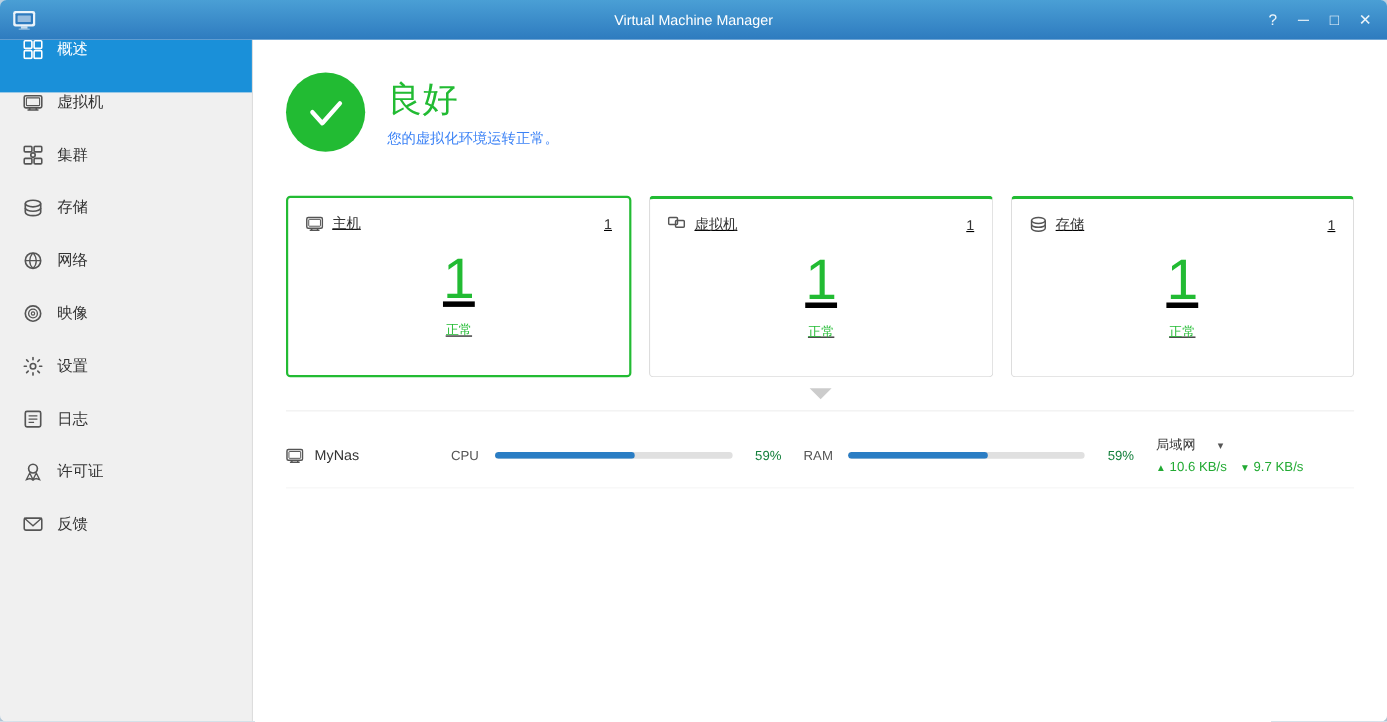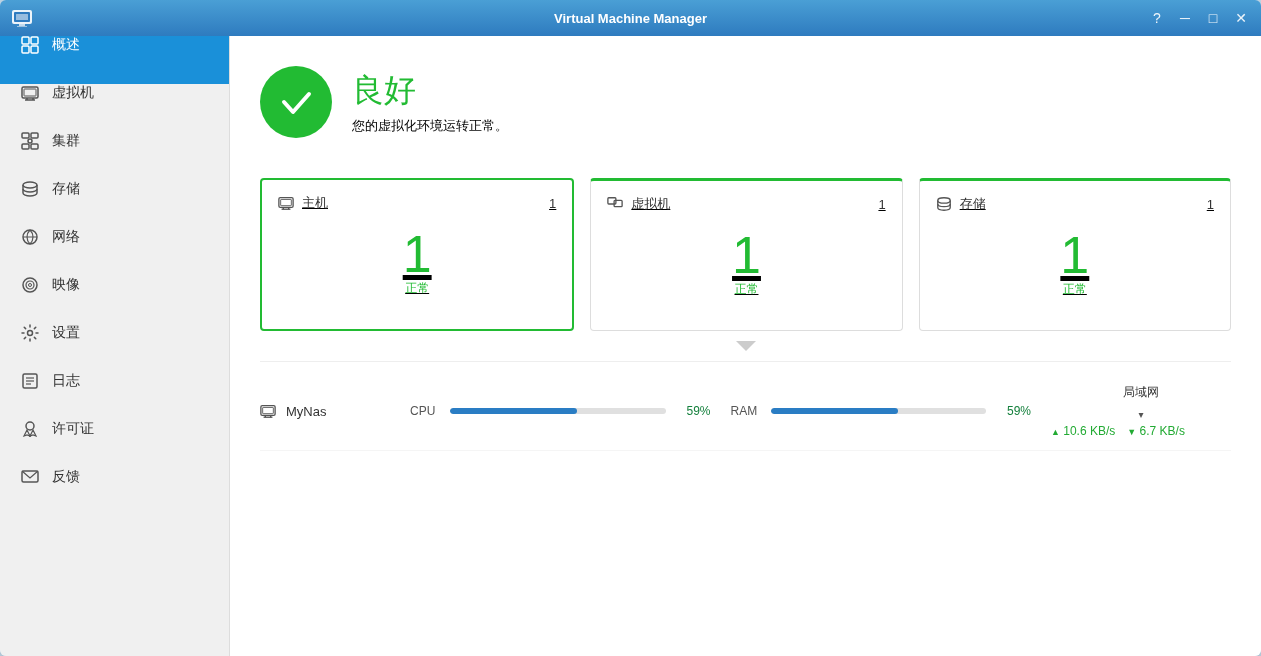--- a/index.html
+++ b/index.html
@@ -26,21 +26,21 @@
       height: 36px;
       display: flex;
       align-items: center;
       justify-content: center;
       position: relative;
       flex-shrink: 0;
     }
     .titlebar-title {
       color: white;
       font-size: 13px;
-      font-weight: bold;
+      font-weight: normal;
     }
     .titlebar-controls {
       position: absolute;
       right: 10px;
       display: flex;
       gap: 8px;
       align-items: center;
     }
     .titlebar-btn {
       color: white;
@@ -129,21 +129,21 @@
       display: flex;
       flex-direction: column;
     }
     .status-title {
       font-size: 32px;
       color: #22bb33;
       font-weight: normal;
     }
     .status-desc {
       font-size: 13px;
-      color: #000000;
+      color: #3b82f6;
       margin-top: 4px;
     }
     .cards-row {
       display: flex;
       gap: 16px;
       margin-bottom: 0;
     }
     .card {
       flex: 1;
       border: 1px solid #ddd;
@@ -176,21 +176,21 @@
     .card-number {
       font-size: 52px;
       color: #22bb33;
       text-align: center;
       line-height: 1;
     }
     .card-status {
       text-align: center;
       font-size: 12px;
       color: #22bb33;
-      margin-top: 0;
+      margin-top: 12px;
     }
     .divider-area {
       display: flex;
       justify-content: center;
       margin: 10px 0;
     }
     .divider-triangle {
       width: 0;
       height: 0;
       border-left: 10px solid transparent;
@@ -254,22 +254,21 @@
       min-width: 180px;
       display: flex;
       flex-direction: column;
       gap: 4px;
     }
     .network-label {
       font-size: 12px;
       color: #333;
       display: flex;
       align-items: center;
-      gap: 8px;
-      flex-direction: column;
+      gap: 20px;
     }
     .network-speeds {
       display: flex;
       gap: 12px;
     }
     .network-up {
       font-size: 12px;
       color: #22aa33;
     }
     .network-down {
@@ -515,21 +514,21 @@
               <span>局域网</span>
               <span class="chevron-icon">▾</span>
             </div>
             <div class="network-speeds">
               <span class="network-up">
                 <span class="arrow-up"></span>
                 <span>10.6 KB/s</span>
               </span>
               <span class="network-down">
                 <span class="arrow-down"></span>
-                <span>6.7 KB/s</span>
+                <span>9.7 KB/s</span>
               </span>
             </div>
           </div>
         </div>
       </div>
     </div>
   </div>
 </div>
 
 </body></html>

